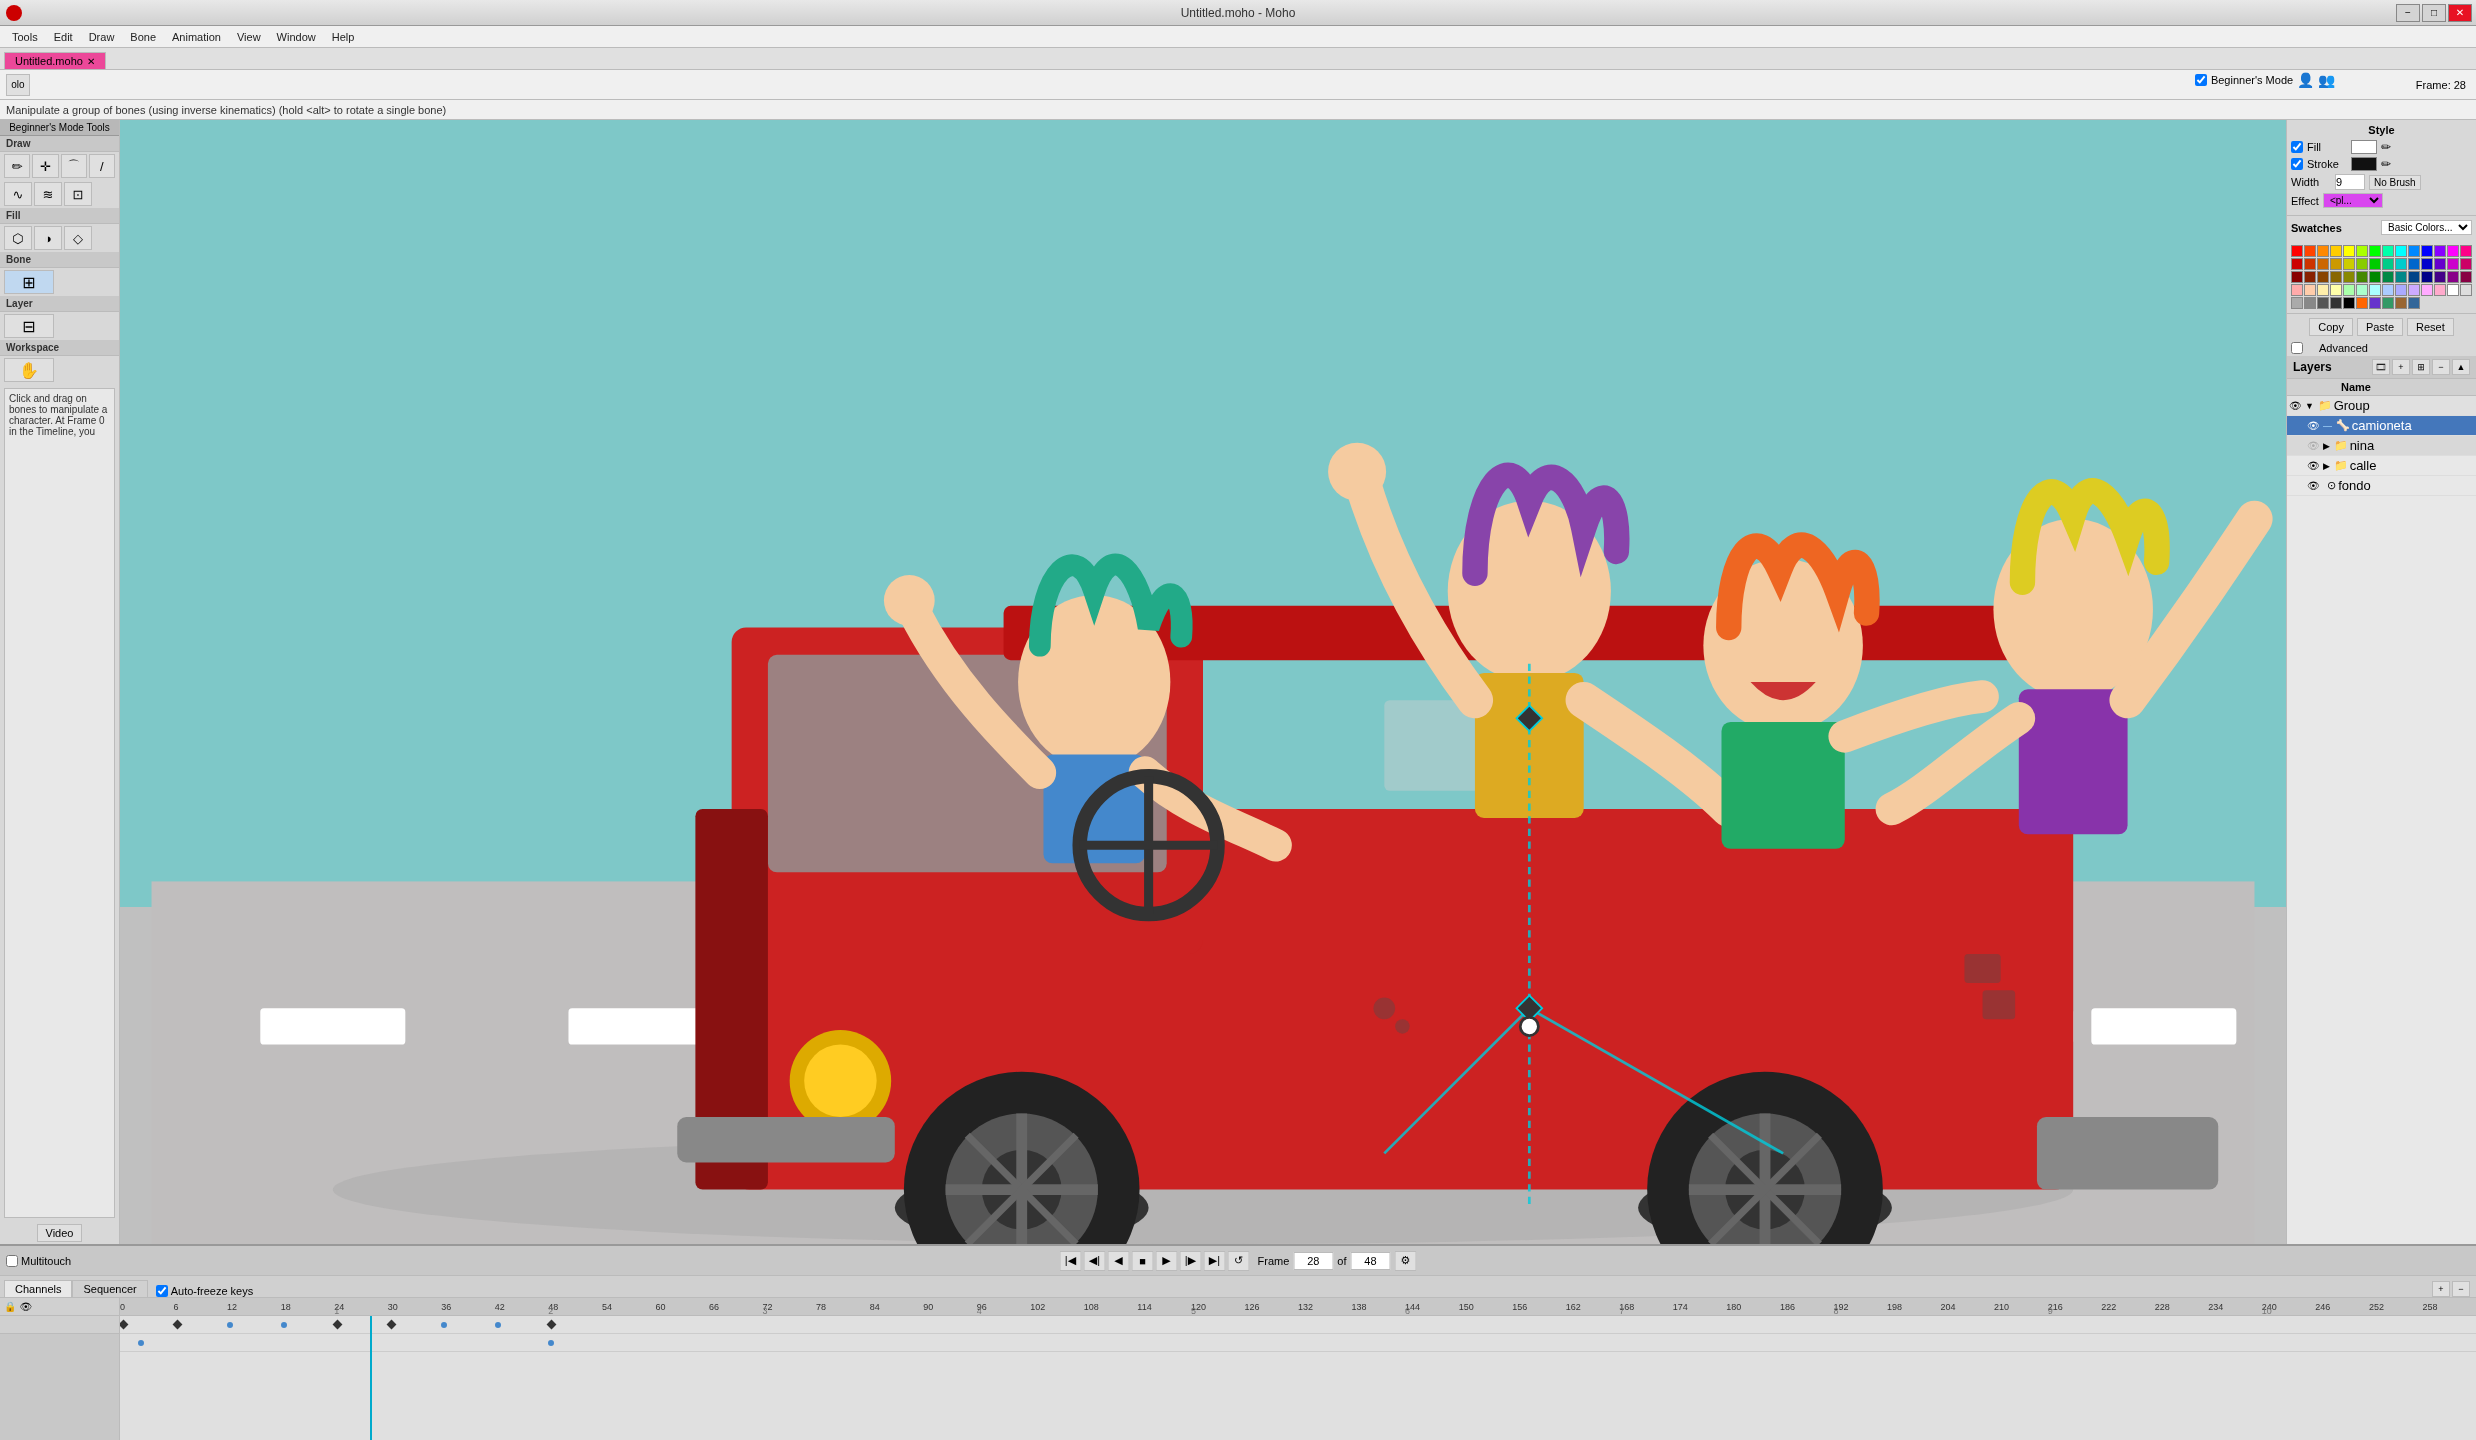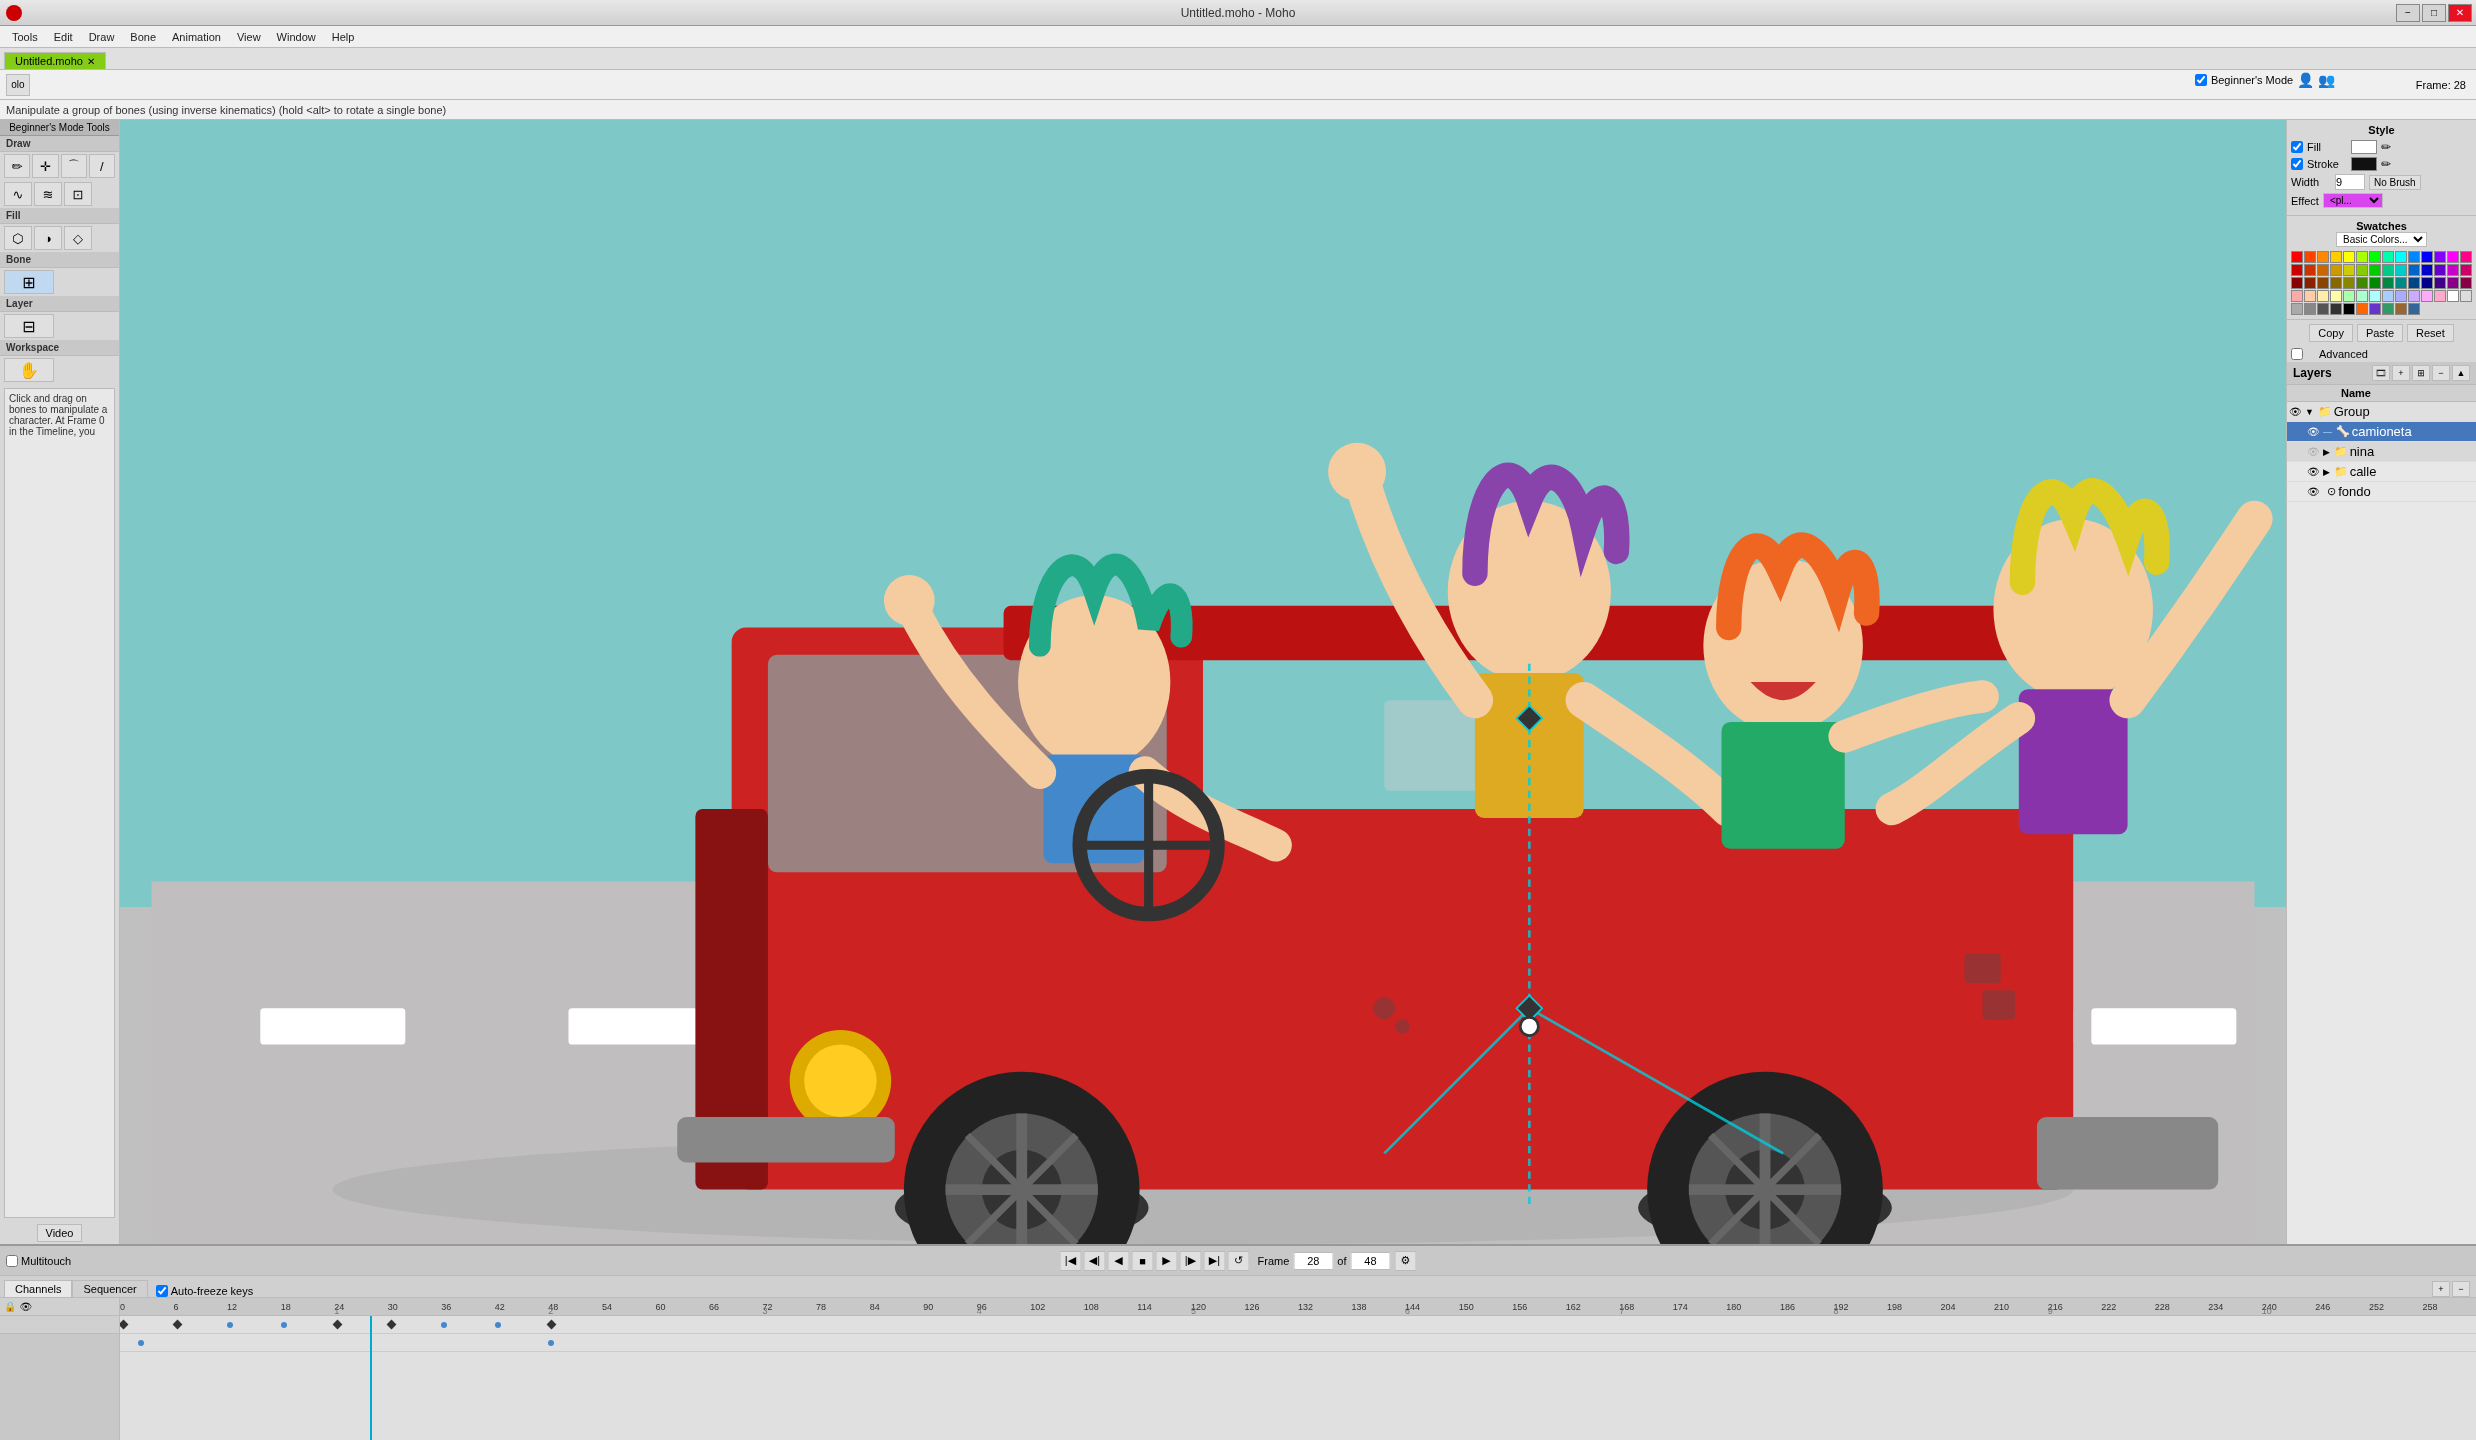--- a/index.html
+++ b/index.html
@@ -64,21 +64,21 @@
     }
     .tab {
       background: #f5f5f5;
       border: 1px solid #bbb;
       border-bottom: none;
       padding: 2px 10px;
       font-size: 11px;
       cursor: pointer;
       display: flex; align-items: center; gap: 4px;
     }
-    .tab.active { background: #84cc16; }
+    .tab.active { background: #ec4899; }
     
     
     #toolbar {
       background: #f0f0f0;
       height: 30px;
       border-bottom: 1px solid #bbb;
       display: flex;
       align-items: center;
       padding: 0 6px;
       gap: 4px;
@@ -222,21 +222,21 @@
       width: 60px;
     }
     
     
     #swatches-section {
       padding: 4px;
       border-bottom: 1px solid #bbb;
     }
     #swatches-header {
       display: flex; align-items: center; justify-content: space-between;
-      margin-bottom: 4px; font-size: 11px; flex-direction: column;
+      margin-bottom: 10px; font-size: 11px;
     }
     #swatches-label { font-weight: bold; }
     .swatch-preset-select {
       font-size: 10px; background: #fff; border: 1px solid #bbb; padding: 0 2px;
     }
     #swatch-grid {
       display: grid;
       grid-template-columns: repeat(14, 12px);
       gap: 1px;
     }

